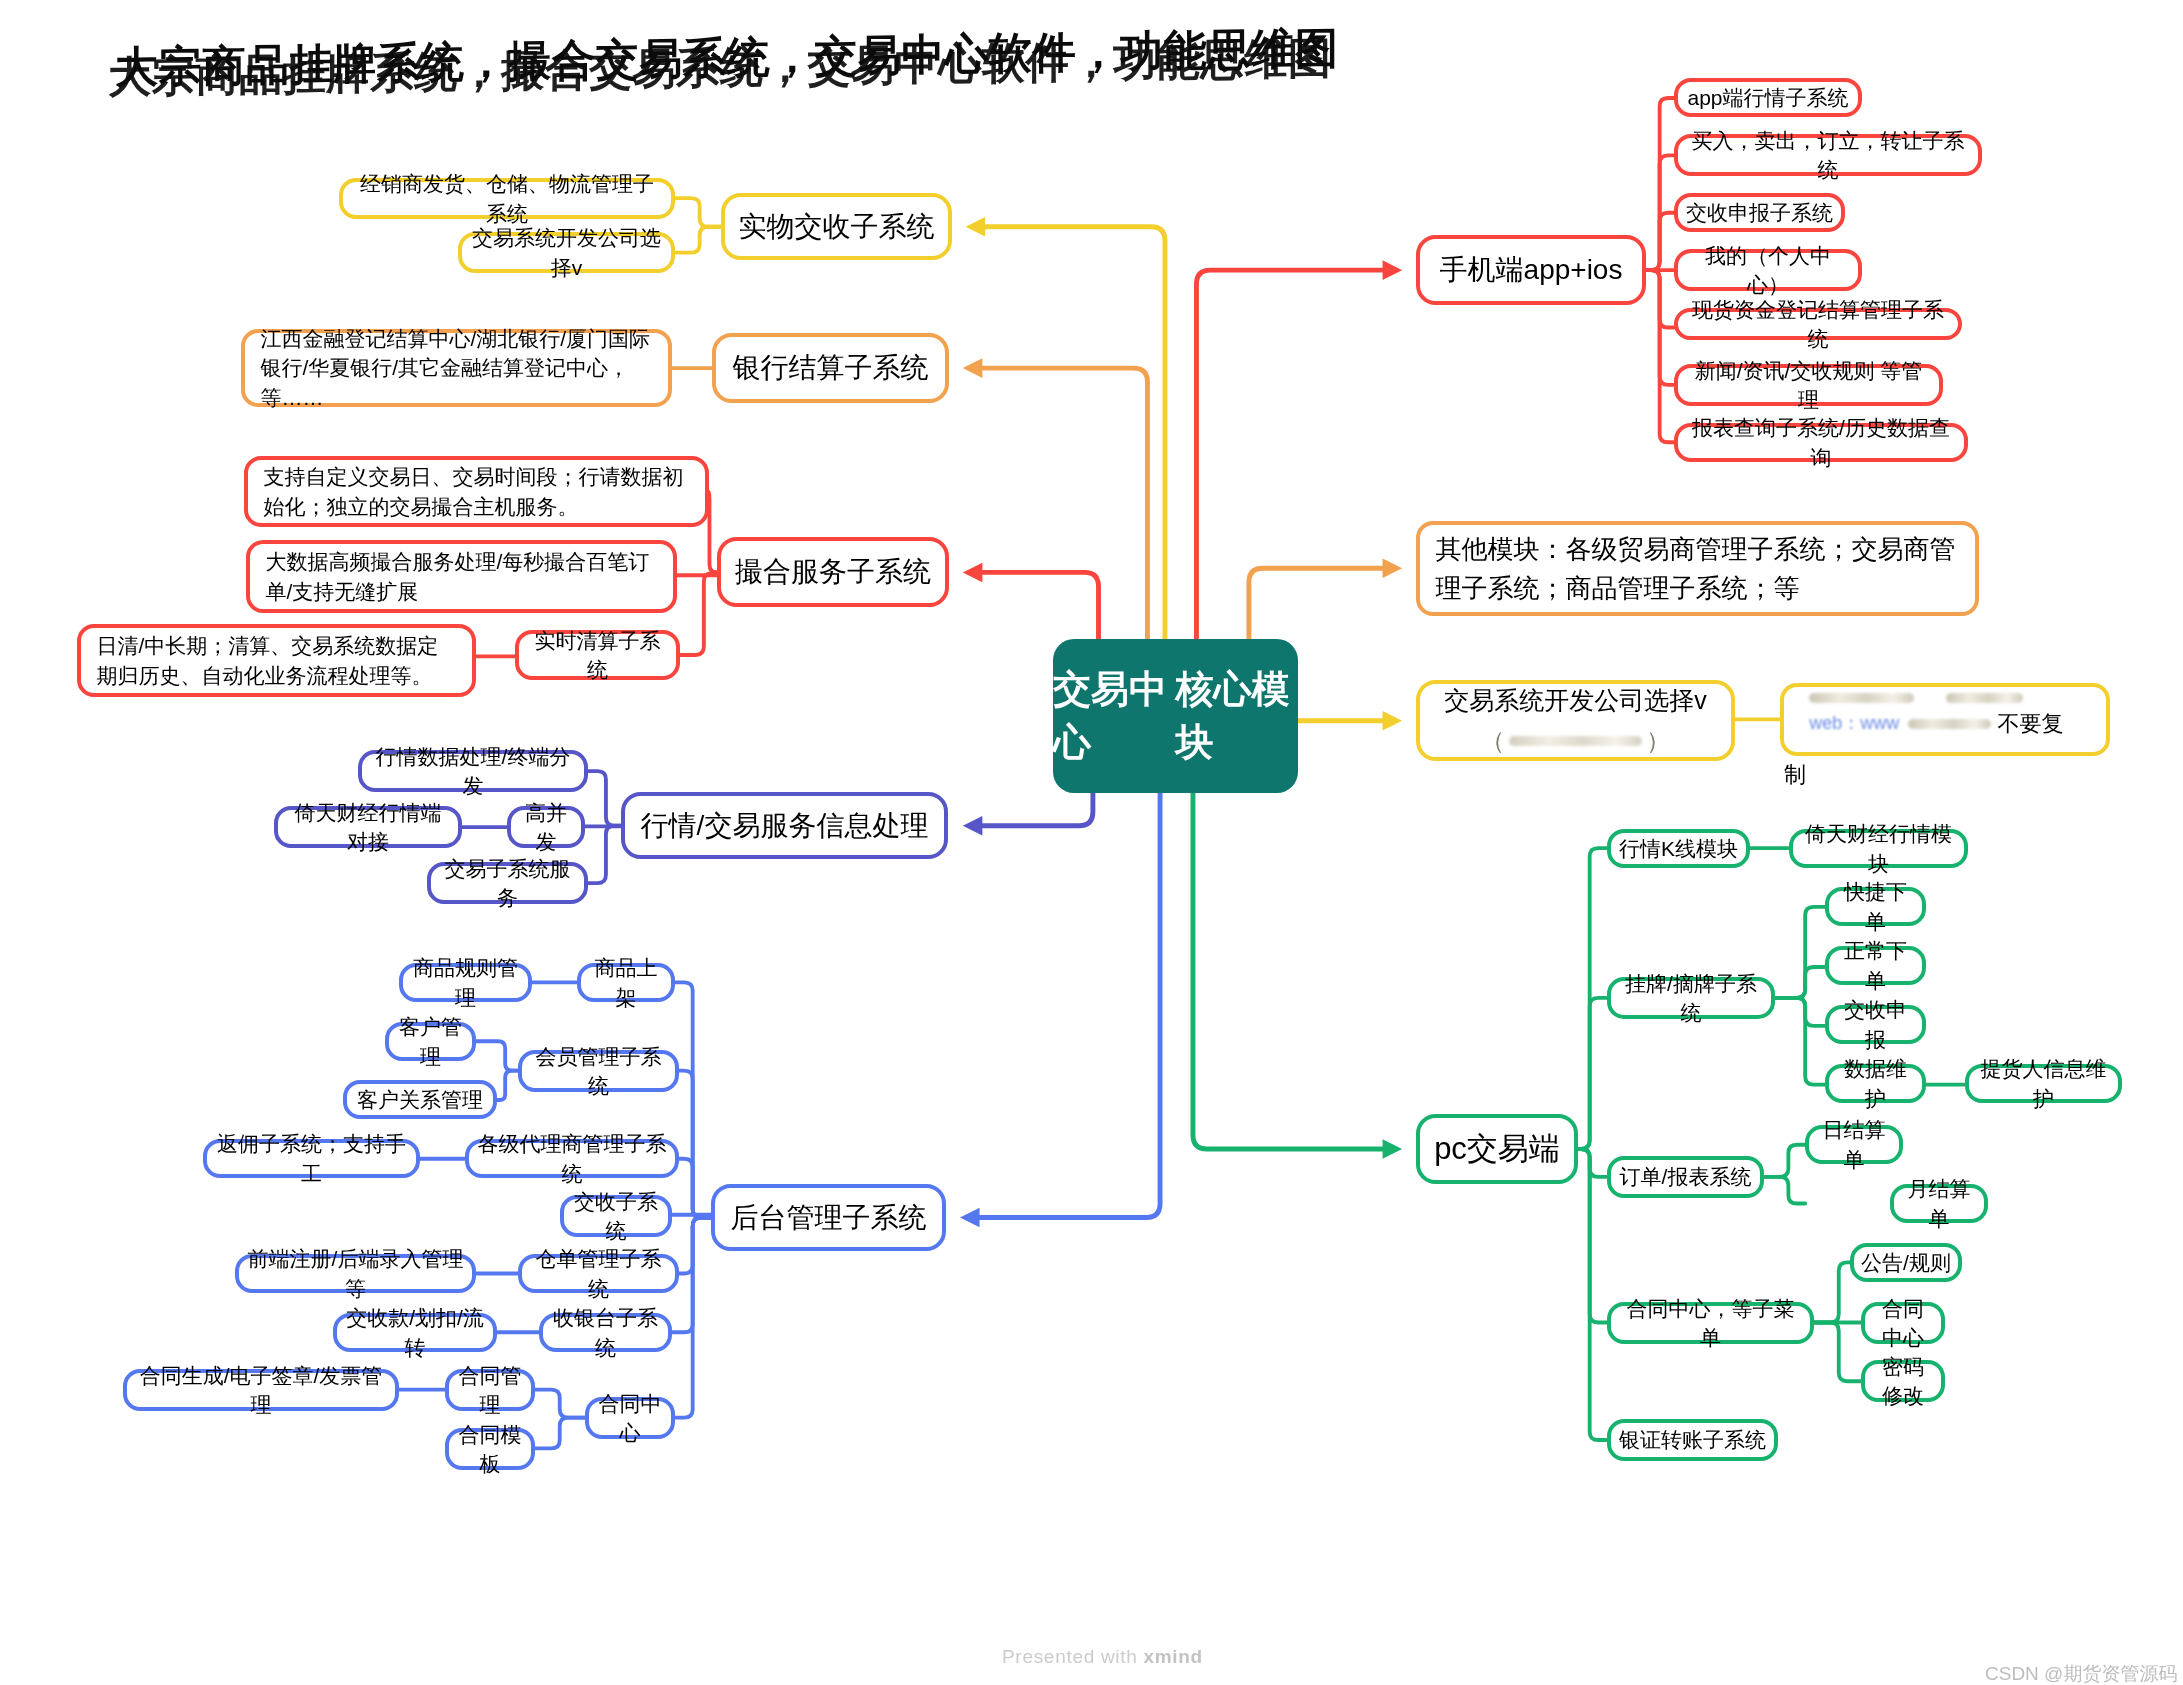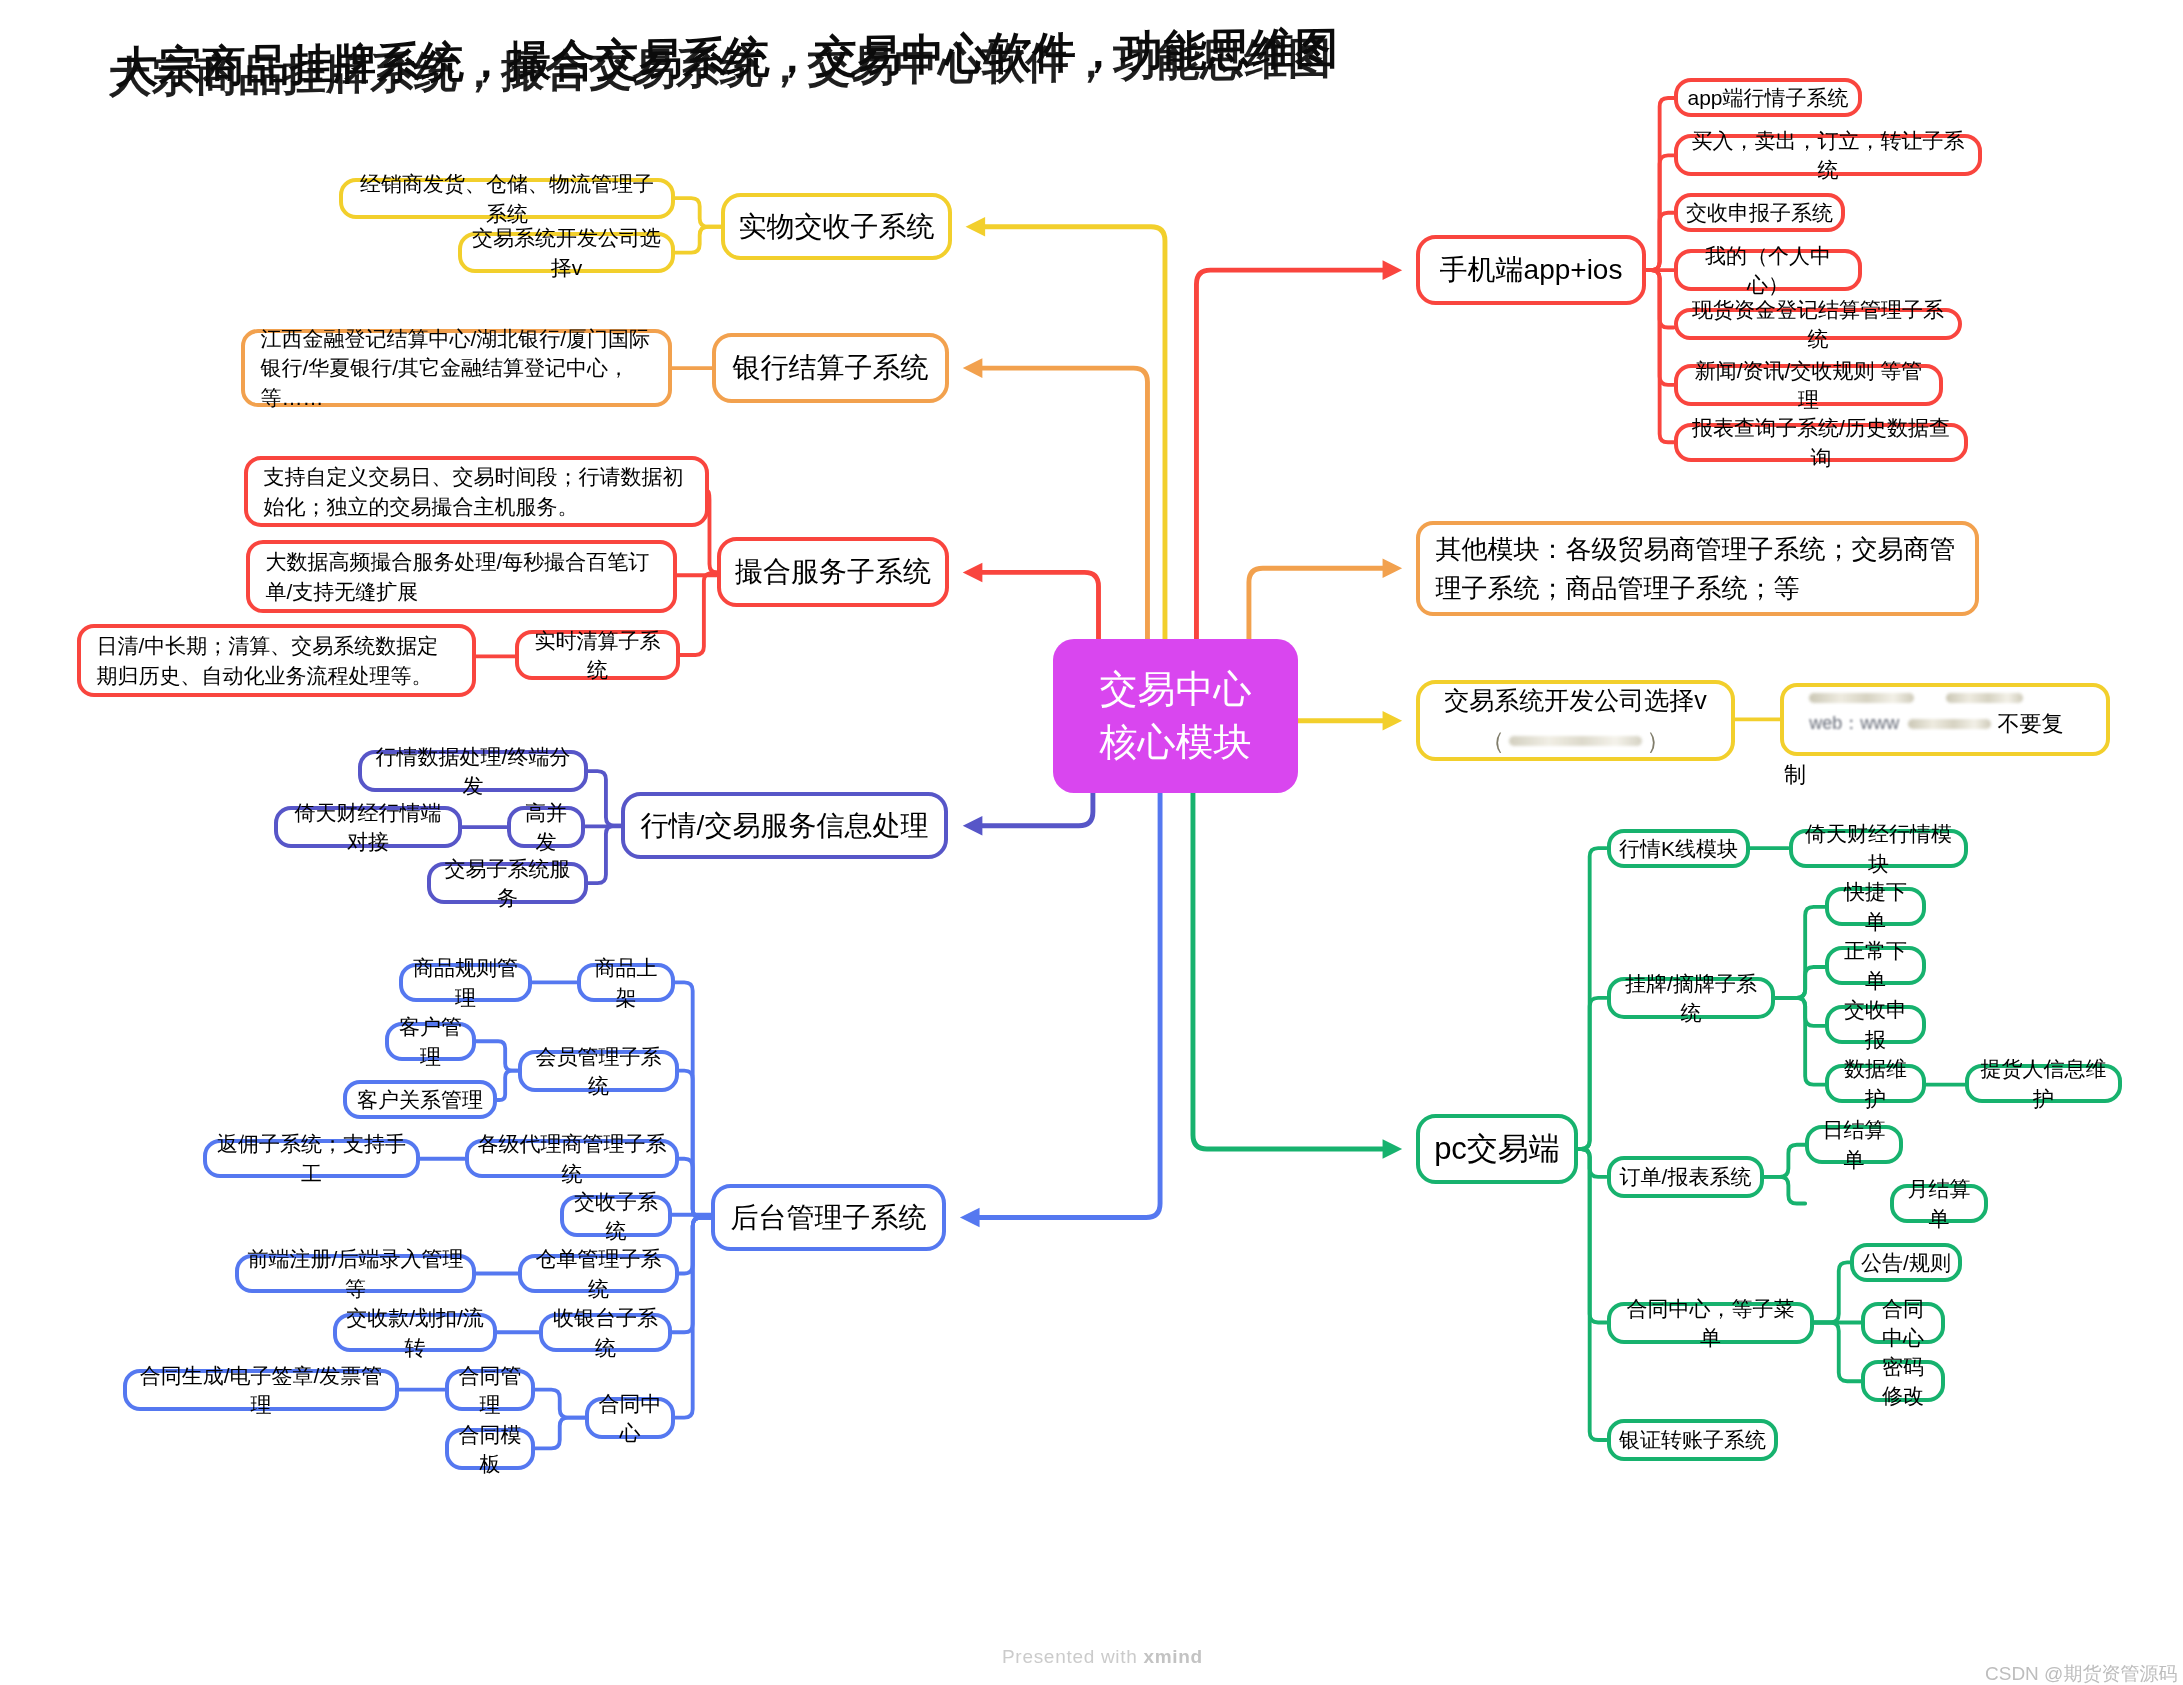--- a/index.html
+++ b/index.html
@@ -25,39 +25,39 @@
 
   .c-yellow{border-color:#F2CF2C;}
   .c-orange{border-color:#F2A14E;}
   .c-red{border-color:#F9453E;}
   .c-indigo{border-color:#5756C8;}
   .c-blue{border-color:#5578F0;}
   .c-green{border-color:#17B26E;}
 
   .central{
     position:absolute;left:1053px;top:639px;width:245px;height:154px;
-    background:#d946ef;color:#fff;border-radius:21px;
-    display:flex;flex-direction:column;align-items:center;justify-content:center;
-    font-size:38px;font-weight:400;line-height:1.4;box-sizing:border-box;
+    background:#0f766e;color:#fff;border-radius:21px;
+    display:flex;flex-direction:row;align-items:center;justify-content:center;
+    font-size:38px;font-weight:700;line-height:1.4;box-sizing:border-box;
   }
 
   .title{
     position:absolute;left:115px;top:39px;white-space:nowrap;
     font-size:43px;font-weight:900;color:#0b0b0b;letter-spacing:0.7px;
     transform:skewY(-0.9deg);transform-origin:left top;
     text-shadow:-7px 9.8px 0 rgba(0,0,0,0.88);
   }
 
   .smudge{
     display:inline-block;height:10.5px;border-radius:5.6px;vertical-align:middle;
     background:linear-gradient(90deg,#b9b49c 0%,#e9e5d6 30%,#c9c4ae 55%,#efece0 80%,#beb9a2 100%);
     filter:blur(1.4px);opacity:.75;
   }
   .frag{
-    color:#0f172a;opacity:.65;filter:blur(0.8px);
+    color:#1d4ed8;opacity:.65;filter:blur(0.8px);
     font-size:18px;margin-right:8.4px;white-space:nowrap;
   }
   .dc-line1{font-size:25px;}
   .dc-line2{font-size:24px;display:flex;align-items:center;gap:4.2px;color:#6b6752;opacity:.85;}
   .r-line1,.r-line2{display:flex;align-items:center;width:100%;padding:0 9.8px;box-sizing:border-box;}
   .r-tail{font-size:22px;color:#000;margin-left:7px;white-space:nowrap;}
   .r-below{position:absolute;font-size:22px;color:#000;}
 
   .footer{
     position:absolute;left:1002px;top:1646px;font-size:19px;color:#cbcbcb;letter-spacing:0.7px;

